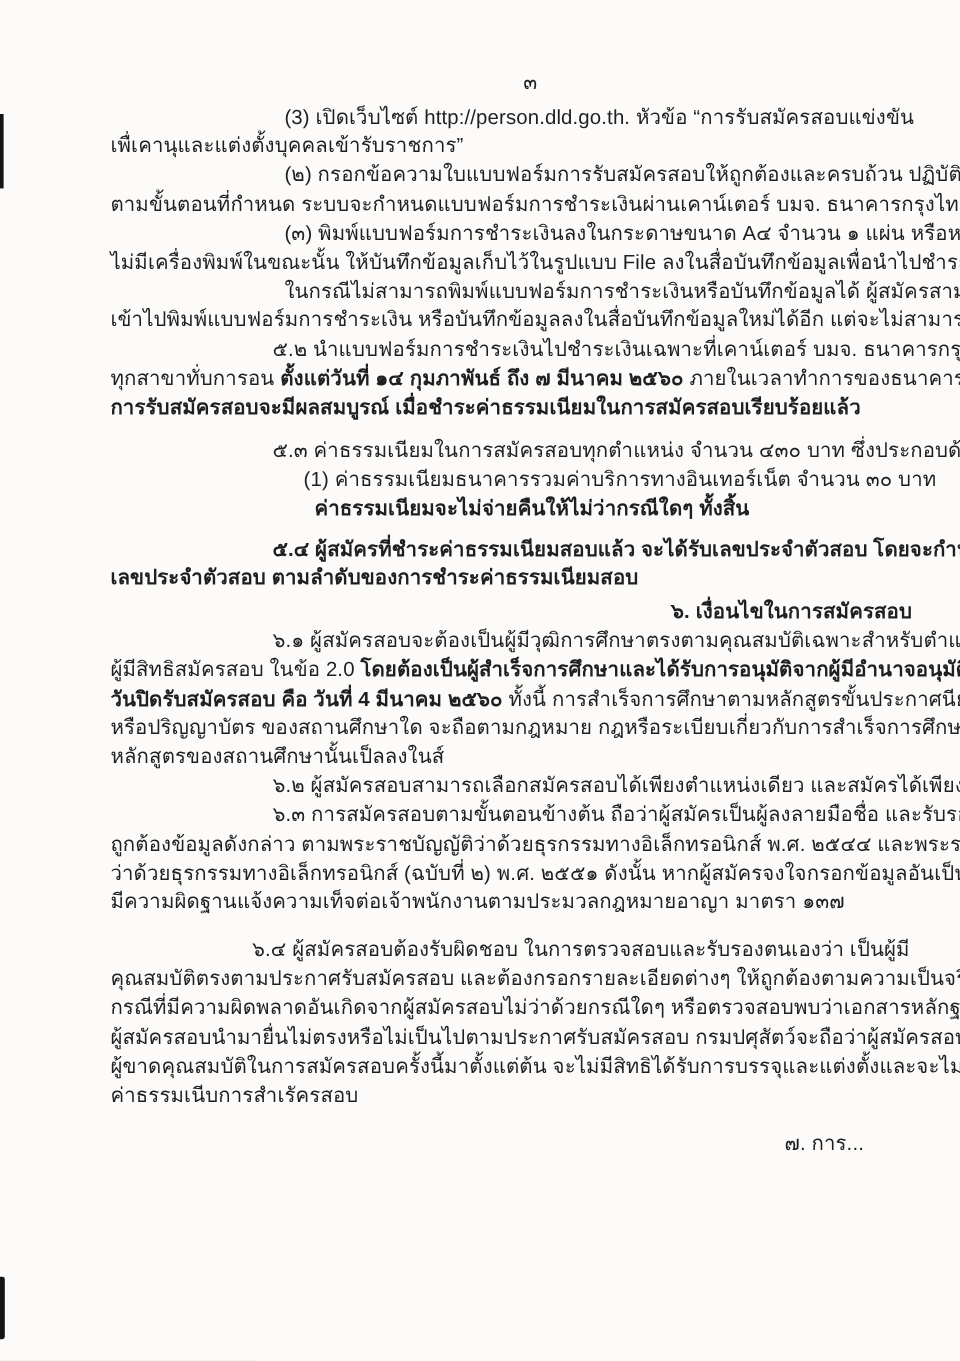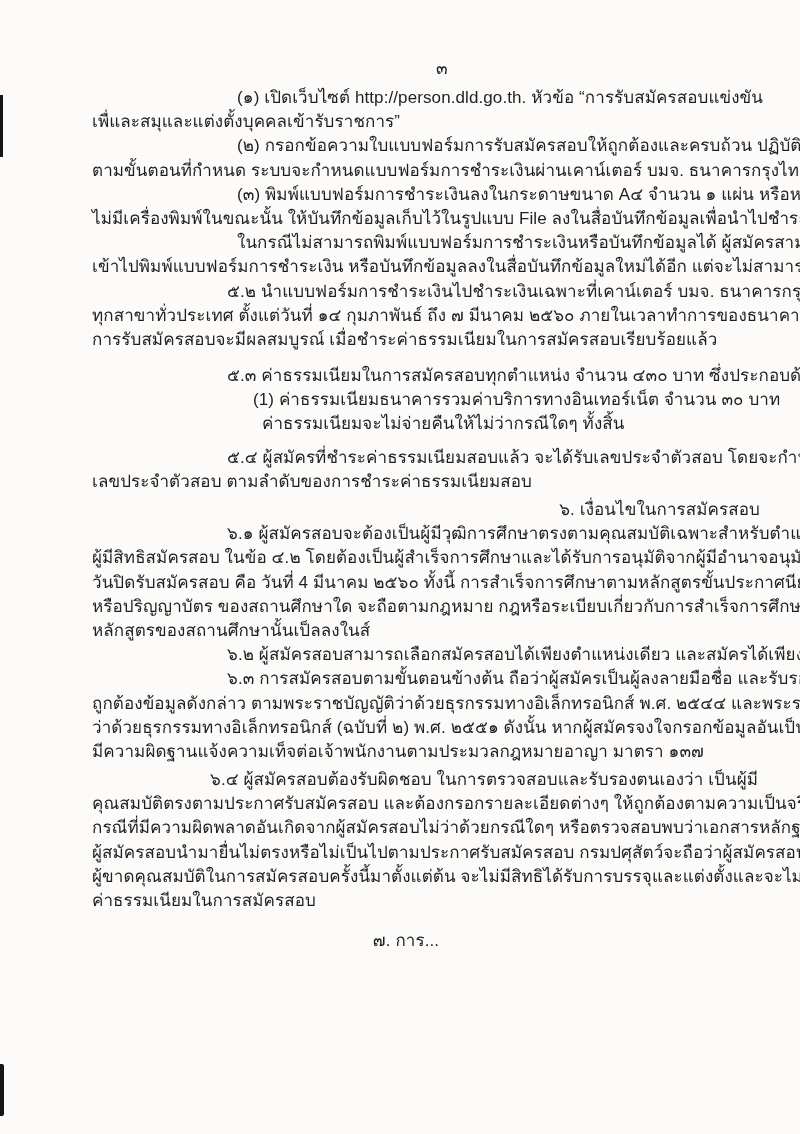--- a/index.html
+++ b/index.html
@@ -19,80 +19,80 @@
   .doc-body{
     position:absolute;top:86px;left:92px;width:668px;
   }
   .line{
     height:24.2px;line-height:24.2px;
     font-size:17px;
     white-space:nowrap;
     overflow:visible;
   }
   .seg{letter-spacing:0.1px;}
-  .seg.bold{font-weight:400;}
+  .seg.bold{font-weight:700;}
   
   .ind-heading{padding-left:110px;}
   .ind-item{padding-left:135px;}
   .ind-item2{padding-left:118px;}
   .ind-step{padding-left:145px;}
   .ind-fee{padding-left:161px;}
   .ind-fee2{padding-left:170px;}
   
   .gap-xs{margin-top:4px;text-align:right;}
-  .gap-sm{margin-top:4px;}
+  .gap-sm{margin-top:16px;}
   .gap-sm2{margin-top:9px;}
   .gap-md{margin-top:12px;}
   .gap-lg{margin-top:16px;}
-  .align-right{text-align:center;padding-right:40px;}
+  .align-right{text-align:right;padding-right:40px;}
   
   .edge-artifact{
     position:absolute;left:0;background:#151515;
   }
   .edge-artifact.a1{top:95px;width:3px;height:62px;}
   .edge-artifact.a2{top:1064px;width:4px;height:52px;border-radius:0 2px 2px 0;}
 </style>
 </head>
 <body>
 
 <div class="page">
   <div class="page-number">๓</div>
 
   <div class="doc-body">
-      <div class="line ind-step"><span class="seg">(๑) เปิดเว็บไซต์ http://person.dld.go.th. หัวข้อ “การรับสมัครสอบแข่งขัน</span></div>
-      <div class="line"><span class="seg">เพื่และสมุและแต่งตั้งบุคคลเข้ารับราชการ”</span></div>
+      <div class="line ind-step"><span class="seg">(3) เปิดเว็บไซต์ http://person.dld.go.th. หัวข้อ “การรับสมัครสอบแข่งขัน</span></div>
+      <div class="line"><span class="seg">เพื่เคานุและแต่งตั้งบุคคลเข้ารับราชการ”</span></div>
       <div class="line ind-step"><span class="seg">(๒) กรอกข้อความใบแบบฟอร์มการรับสมัครสอบให้ถูกต้องและครบถ้วน ปฏิบัติ</span></div>
       <div class="line"><span class="seg">ตามขั้นตอนที่กำหนด ระบบจะกำหนดแบบฟอร์มการชำระเงินผ่านเคาน์เตอร์ บมจ. ธนาคารกรุงไทย ให้โดยอัตโนมัติ</span></div>
       <div class="line ind-step"><span class="seg">(๓) พิมพ์แบบฟอร์มการชำระเงินลงในกระดาษขนาด A๔ จำนวน ๑ แผ่น หรือหาก</span></div>
       <div class="line"><span class="seg">ไม่มีเครื่องพิมพ์ในขณะนั้น ให้บันทึกข้อมูลเก็บไว้ในรูปแบบ File ลงในสื่อบันทึกข้อมูลเพื่อนำไปชำระเงินภายหลัง</span></div>
       <div class="line ind-step"><span class="seg">ในกรณีไม่สามารถพิมพ์แบบฟอร์มการชำระเงินหรือบันทึกข้อมูลได้ ผู้สมัครสามารถ</span></div>
       <div class="line"><span class="seg">เข้าไปพิมพ์แบบฟอร์มการชำระเงิน หรือบันทึกข้อมูลลงในสื่อบันทึกข้อมูลใหม่ได้อีก แต่จะไม่สามารถแก้ไข</span></div>
       <div class="line ind-item"><span class="seg">๕.๒ นำแบบฟอร์มการชำระเงินไปชำระเงินเฉพาะที่เคาน์เตอร์ บมจ. ธนาคารกรุงไทย</span></div>
-      <div class="line"><span class="seg">ทุกสาขาทั่วประเทศ </span><span class="seg bold">ตั้งแต่วันที่ ๑๔ กุมภาพันธ์ ถึง ๗ มีนาคม ๒๕๖๐</span><span class="seg"> ภายในเวลาทำการของธนาคาร</span></div>
+      <div class="line"><span class="seg">ทุกสาขาทั่บการอน </span><span class="seg bold">ตั้งแต่วันที่ ๑๔ กุมภาพันธ์ ถึง ๗ มีนาคม ๒๕๖๐</span><span class="seg"> ภายในเวลาทำการของธนาคาร</span></div>
       <div class="line"><span class="seg bold">การรับสมัครสอบจะมีผลสมบูรณ์ เมื่อชำระค่าธรรมเนียมในการสมัครสอบเรียบร้อยแล้ว</span></div>
       <div class="line ind-item gap-md"><span class="seg">๕.๓ ค่าธรรมเนียมในการสมัครสอบทุกตำแหน่ง จำนวน ๔๓๐ บาท ซึ่งประกอบด้วย</span></div>
       <div class="line ind-fee"><span class="seg">(1) ค่าธรรมเนียมธนาคารรวมค่าบริการทางอินเทอร์เน็ต จำนวน ๓๐ บาท</span></div>
       <div class="line ind-fee2"><span class="seg bold">ค่าธรรมเนียมจะไม่จ่ายคืนให้ไม่ว่ากรณีใดๆ ทั้งสิ้น</span></div>
       <div class="line ind-item gap-sm2"><span class="seg bold">๕.๔ ผู้สมัครที่ชำระค่าธรรมเนียมสอบแล้ว จะได้รับเลขประจำตัวสอบ โดยจะกำหนด</span></div>
       <div class="line"><span class="seg bold">เลขประจำตัวสอบ ตามลำดับของการชำระค่าธรรมเนียมสอบ</span></div>
       <div class="line ind-heading gap-xs"><span class="seg bold">๖. เงื่อนไขในการสมัครสอบ</span></div>
       <div class="line ind-item"><span class="seg">๖.๑ ผู้สมัครสอบจะต้องเป็นผู้มีวุฒิการศึกษาตรงตามคุณสมบัติเฉพาะสำหรับตำแหน่งของ</span></div>
-      <div class="line"><span class="seg">ผู้มีสิทธิสมัครสอบ ในข้อ ๔.๒ </span><span class="seg bold">โดยต้องเป็นผู้สำเร็จการศึกษาและได้รับการอนุมัติจากผู้มีอำนาจอนุมัติภายใน</span></div>
+      <div class="line"><span class="seg">ผู้มีสิทธิสมัครสอบ ในข้อ 2.0 </span><span class="seg bold">โดยต้องเป็นผู้สำเร็จการศึกษาและได้รับการอนุมัติจากผู้มีอำนาจอนุมัติภายใน</span></div>
       <div class="line"><span class="seg bold">วันปิดรับสมัครสอบ คือ วันที่ 4 มีนาคม ๒๕๖๐</span><span class="seg"> ทั้งนี้ การสำเร็จการศึกษาตามหลักสูตรขั้นประกาศนียบัตร</span></div>
       <div class="line"><span class="seg">หรือปริญญาบัตร ของสถานศึกษาใด จะถือตามกฎหมาย กฎหรือระเบียบเกี่ยวกับการสำเร็จการศึกษาตาม</span></div>
       <div class="line"><span class="seg">หลักสูตรของสถานศึกษานั้นเป็ลลงในส์</span></div>
       <div class="line ind-item"><span class="seg">๖.๒ ผู้สมัครสอบสามารถเลือกสมัครสอบได้เพียงตำแหน่งเดียว และสมัครได้เพียงครั้ง</span></div>
       <div class="line ind-item"><span class="seg">๖.๓ การสมัครสอบตามขั้นตอนข้างต้น ถือว่าผู้สมัครเป็นผู้ลงลายมือชื่อ และรับรองความ</span></div>
       <div class="line"><span class="seg">ถูกต้องข้อมูลดังกล่าว ตามพระราชบัญญัติว่าด้วยธุรกรรมทางอิเล็กทรอนิกส์ พ.ศ. ๒๕๔๔ และพระราชบัญญัติ</span></div>
       <div class="line"><span class="seg">ว่าด้วยธุรกรรมทางอิเล็กทรอนิกส์ (ฉบับที่ ๒) พ.ศ. ๒๕๕๑ ดังนั้น หากผู้สมัครจงใจกรอกข้อมูลอันเป็นเท็จ อาจ</span></div>
       <div class="line"><span class="seg">มีความผิดฐานแจ้งความเท็จต่อเจ้าพนักงานตามประมวลกฎหมายอาญา มาตรา ๑๓๗</span></div>
       <div class="line ind-item2 gap-sm"><span class="seg">๖.๔ ผู้สมัครสอบต้องรับผิดชอบ ในการตรวจสอบและรับรองตนเองว่า เป็นผู้มี</span></div>
       <div class="line"><span class="seg">คุณสมบัติตรงตามประกาศรับสมัครสอบ และต้องกรอกรายละเอียดต่างๆ ให้ถูกต้องตามความเป็นจริง ใน</span></div>
       <div class="line"><span class="seg">กรณีที่มีความผิดพลาดอันเกิดจากผู้สมัครสอบไม่ว่าด้วยกรณีใดๆ หรือตรวจสอบพบว่าเอกสารหลักฐานซึ่ง</span></div>
       <div class="line"><span class="seg">ผู้สมัครสอบนำมายื่นไม่ตรงหรือไม่เป็นไปตามประกาศรับสมัครสอบ กรมปศุสัตว์จะถือว่าผู้สมัครสอบเป็น</span></div>
       <div class="line"><span class="seg">ผู้ขาดคุณสมบัติในการสมัครสอบครั้งนี้มาตั้งแต่ต้น จะไม่มีสิทธิได้รับการบรรจุและแต่งตั้งและจะไม่คืน</span></div>
-      <div class="line"><span class="seg">ค่าธรรมเนียมในการสมัครสอบ</span></div>
+      <div class="line"><span class="seg">ค่าธรรมเนีบการสำเรัครสอบ</span></div>
       <div class="line gap-lg align-right"><span class="seg">๗. การ...</span></div>
     </div>
 
   <div class="edge-artifact a1"></div>
   <div class="edge-artifact a2"></div>
 </div>
 
 </body></html>

